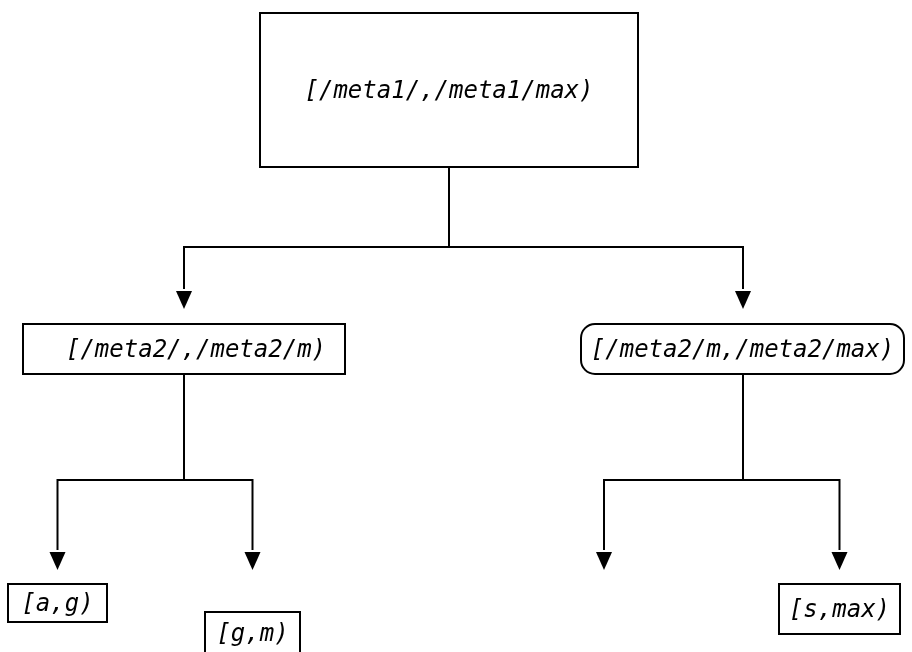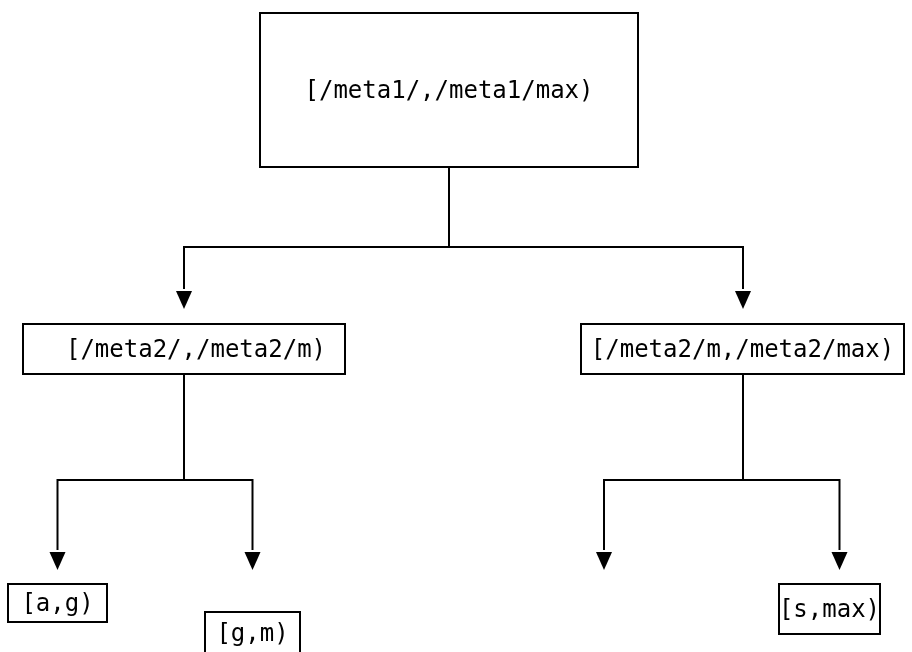--- a/index.html
+++ b/index.html
@@ -27,28 +27,29 @@
     border: 2px solid #000000;
     background: #ffffff;
     display: flex;
     align-items: center;
     justify-content: center;
     font-family: "DejaVu Sans Mono", "Liberation Mono", monospace;
     font-size: 24px;
     color: #000000;
     white-space: nowrap;
     text-align: center;
+    font-style: italic;
   }
   .node-root   { left: 259px; top: 12px;  width: 380px; height: 156px; }
   .node-l      { left: 22px;  top: 323px; width: 324px; height: 52px; padding-left: 24px; }
-  .node-r      { left: 580px; top: 323px; width: 325px; height: 52px; }
+  .node-r      { left: 580px; top: 323px; width: 325px; height: 52px; border-radius: 15px; }
   .node-b1     { left: 7px;   top: 583px; width: 101px; height: 40px; }
   .node-b2     { left: 204px; top: 583px; width: 97px;  height: 44px; margin-top: 28px; }
   .node-b3     { left: 555px; top: 583px; width: 98px;  height: 52px; }
-  .node-b4     { left: 778px; top: 583px; width: 103px; height: 52px; }
+  .node-b4     { left: 778px; top: 583px; width: 123px; height: 52px; }
 </style>
 </head>
 <body>
 
 <div class="canvas">
 
   <svg class="connectors" viewBox="0 0 912 652" xmlns="http://www.w3.org/2000/svg">
 
     <g>
       <path d="M 449 168 L 449 247" fill="none" stroke-width="2" stroke="#000000"></path>

